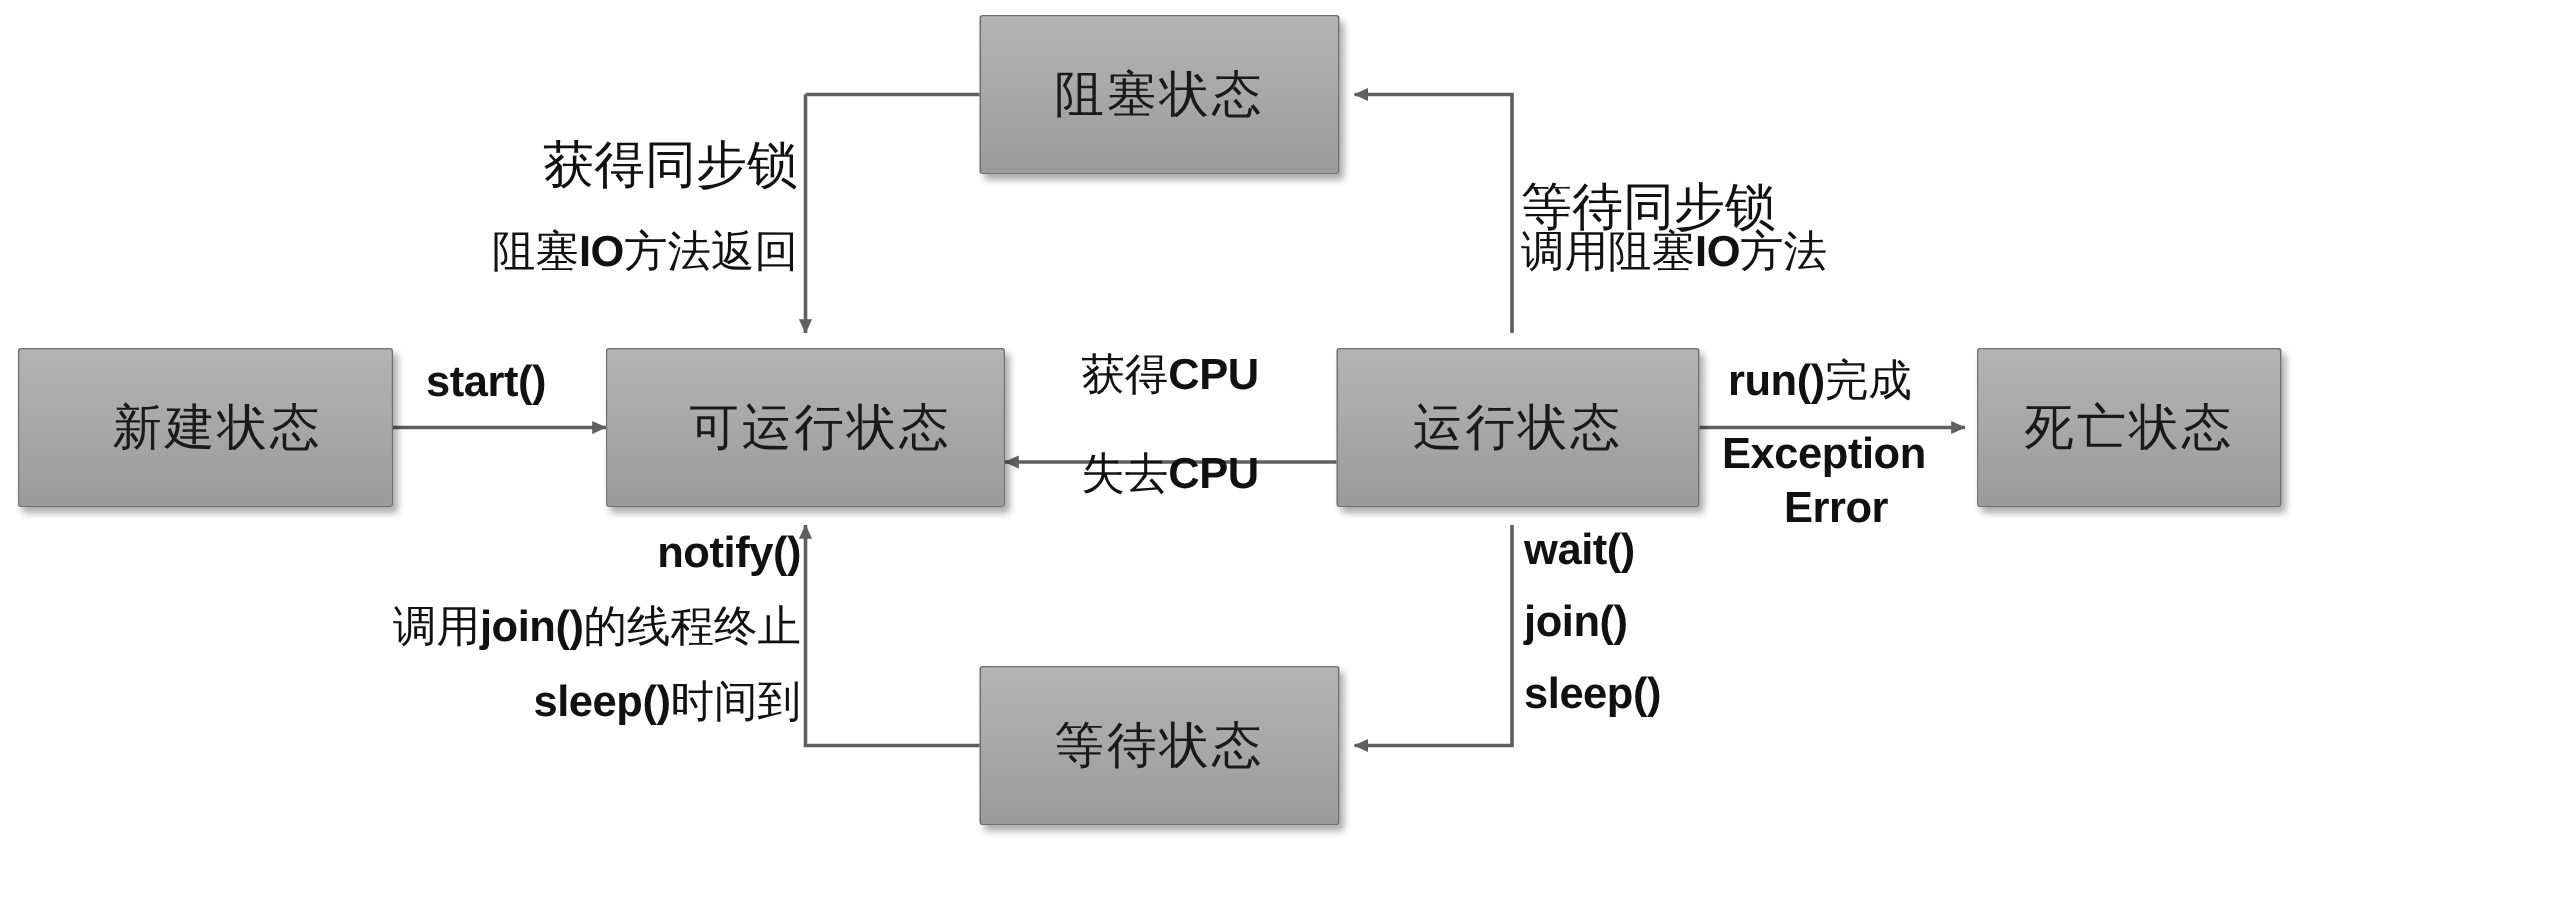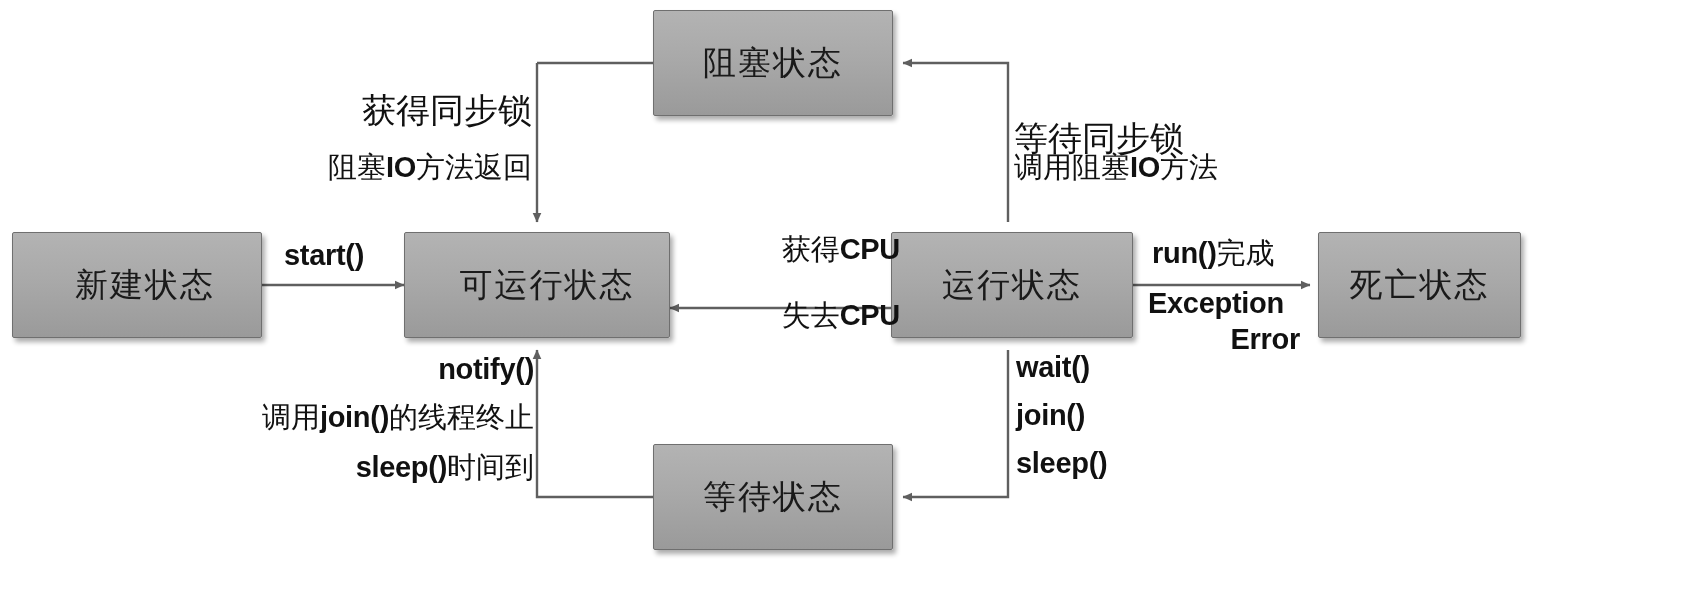--- a/index.html
+++ b/index.html
@@ -60,21 +60,21 @@
   }
   .lbl.mixed {
     font-family: "DejaVu Serif", "Liberation Serif", serif;
     font-size: 29px;
   }
   .lbl.mixed b {
     font-family: "Liberation Sans", "DejaVu Sans", sans-serif;
     font-weight: bold;
     letter-spacing: -0.3px;
   }
-  .lbl.center { text-align: right; }
+  .lbl.center { text-align: center; }
   .lbl.right  { text-align: right; }
 </style>
 </head>
 <body>
 
 <div id="canvas">
 
   <svg id="wires" viewBox="0 0 1700 614" xmlns="http://www.w3.org/2000/svg">
     <defs>
       <marker id="ah" markerWidth="11" markerHeight="11" refX="9.2" refY="5" orient="auto" markerUnits="userSpaceOnUse">

